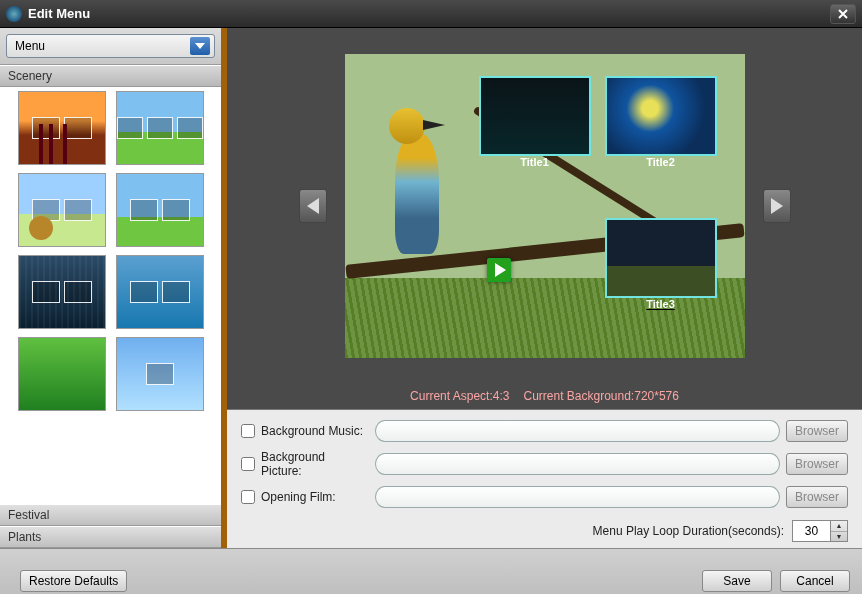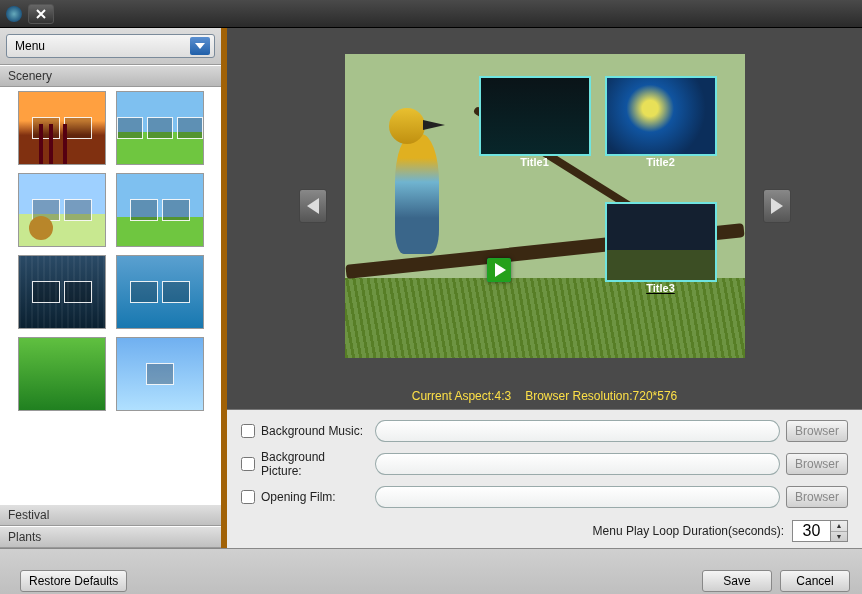--- a/index.html
+++ b/index.html
@@ -52,48 +52,49 @@
 
 .menu-item { position:absolute; text-align:center; }
 .menu-item .chip { width:112px; height:80px; border:2px solid #6fe4e0; background:#223; padding:3px; }
 .menu-item .chip.inner-dark { background: linear-gradient(#0a1418,#08262a); }
 .menu-item .chip.inner-peacock { background: radial-gradient(circle at 40% 40%, #e8e058 10%, #1054a0 30%, #0b2e5b 70%); }
 .menu-item .chip.inner-dawn { background: linear-gradient(#142030 60%, #3c4e24 60%); }
 .menu-item .lbl { color:#fff; font-size:11px; font-weight:bold; margin-top:0; }
 .play-icon { position:absolute; width:24px; height:24px; cursor:pointer; }
 .play-icon svg { filter: drop-shadow(0 0 2px rgba(0,0,0,0.5)); }
 
-.info-bar { height: 28px; display: flex; align-items: center; justify-content: center; color: #fde047; font-size: 12px; gap: 14px; background: #4a4a4a; }
+.info-bar { height: 28px; display: flex; align-items: center; justify-content: center; color: #fca5a5; font-size: 12px; gap: 14px; background: #4a4a4a; }
 
 .settings { flex: 1; background: #ebebeb; border-top: 1px solid #777; padding: 10px 14px 6px; display: flex; flex-direction: column; gap: 8px; font-size: 12px; color: #222; }
 .field-row { display: flex; align-items: center; gap: 6px; }
 .field-row input[type=checkbox] { width: 14px; height: 14px; }
 .field-row .lbl { width: 108px; }
 .field-row .path { flex: 1; height: 22px; border: 1px solid #9aa; background: linear-gradient(#fff,#eef0f0); border-radius: 10px / 11px; padding: 0 8px; font-size: 12px; }
 .btn { height: 22px; padding: 0 8px; border: 1px solid #888; background: linear-gradient(#f5f5f5,#d0d0d0); border-radius: 3px; font-size: 12px; cursor: pointer; }
 .btn.dim { color: #888; }
 .loop-row { display: flex; align-items: center; justify-content: flex-end; gap: 8px; margin-top: 4px; }
 .spin { display: flex; align-items: center; }
-.spin input { width: 38px; height: 22px; border: 1px solid #888; text-align: center; font-size: 16px; border-right: none; }
+.spin input { width: 38px; height: 22px; border: 1px solid #888; text-align: center; font-size: 12px; border-right: none; }
 .spin .arrows { width: 18px; height: 22px; border: 1px solid #888; background: linear-gradient(#eee,#ccc); display: flex; flex-direction: column; }
 .spin .arrows div { flex: 1; display: flex; align-items: center; justify-content: center; cursor: pointer; font-size: 7px; color: #333; border-bottom: 1px solid #aaa; }
 .spin .arrows div:last-child { border-bottom: none; }
 
 .footer { height: 64px; background: linear-gradient(#d0d0d0,#b8b8b8); border-top: 1px solid #888; display: flex; align-items: center; padding: 0 12px; }
 .footer .spacer { flex: 1; }
 .footer .fbtn { margin-left: 8px; }
 
 .left ::-webkit-scrollbar, .thumbs-area::-webkit-scrollbar { width: 12px; }
 .thumbs-area::-webkit-scrollbar-thumb { background: #aaa; border-radius: 2px; }
 </style>
 </head>
 <body>
 
 <div class="titlebar">
   <div class="app-icon"></div>
+  <div class="title">Edit Menu</div>
   <div class="close">
     <svg width="12" height="12" viewBox="0 0 12 12">
         <path stroke="#fff" stroke-width="2" fill="none" d="M2 2l8 8M10 2l-8 8"></path>
       </svg>
   </div>
 </div>
 
 <div class="main">
   <div class="left">
     <div class="combo-row">
@@ -173,40 +174,40 @@
         <div class="bird-head"></div>
         <div class="beak"></div>
         <div class="menu-item" style="left:134px; top:22px;">
           <div class="chip inner-dark"></div>
           <div class="lbl">Title1</div>
         </div>
         <div class="menu-item" style="left:260px; top:22px;">
           <div class="chip inner-peacock"></div>
           <div class="lbl">Title2</div>
         </div>
-        <div class="menu-item" style="left:260px; top:148px;text-decoration:underline;">
+        <div class="menu-item" style="left:260px; top:164px;text-decoration:underline;">
           <div class="chip inner-dawn"></div>
           <div class="lbl">Title3</div>
         </div>
         <div class="play-icon" style="left:142px; top:204px;">
           <svg width="24" height="24" viewBox="0 0 24 24">
               <rect width="24" height="24" rx="3" fill="#25a01a" stroke="#0a5" stroke-width="0.5"></rect>
               <path d="M8 5v14l11-7z" fill="#fff"></path>
             </svg>
         </div>
       </div>
       <div class="nav-arrow">
         <svg width="12" height="16" viewBox="0 0 12 16">
             <path d="M0 0v16l12-8z"></path>
           </svg>
       </div>
     </div>
     <div class="info-bar">
       <span><span>Current Aspect:</span><span>4:3</span></span>
-      <span><span>Browser Resolution:</span><span>720*576</span></span>
+      <span><span>Current Background:</span><span>720*576</span></span>
     </div>
     <div class="settings">
       <div class="field-row">
         <input type="checkbox" style="">
         <span class="lbl">Background Music:</span>
         <input class="path" value="" style="">
         <button class="btn dim">Browser</button>
       </div>
       <div class="field-row">
         <input type="checkbox" style="">

